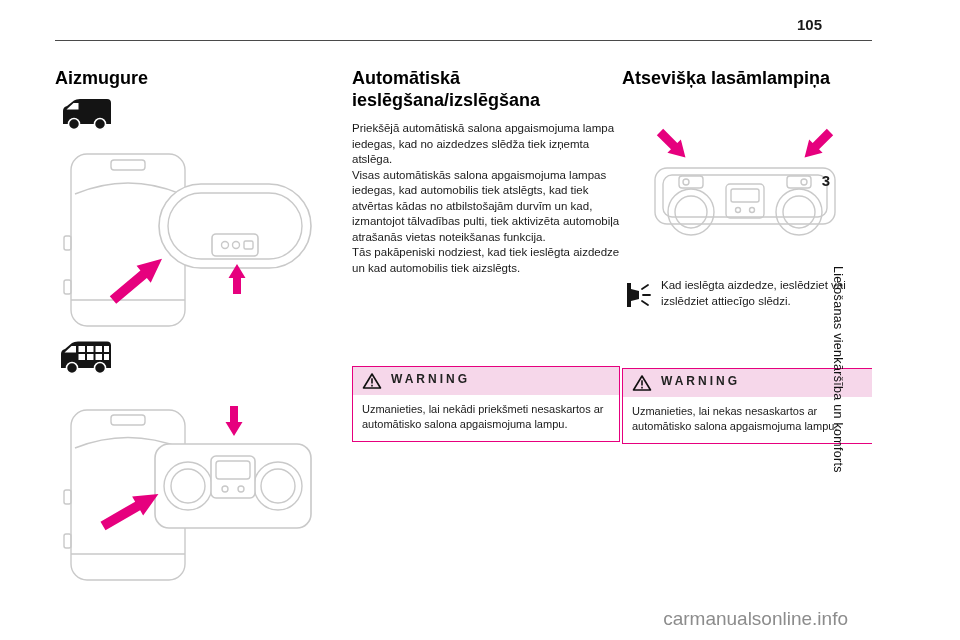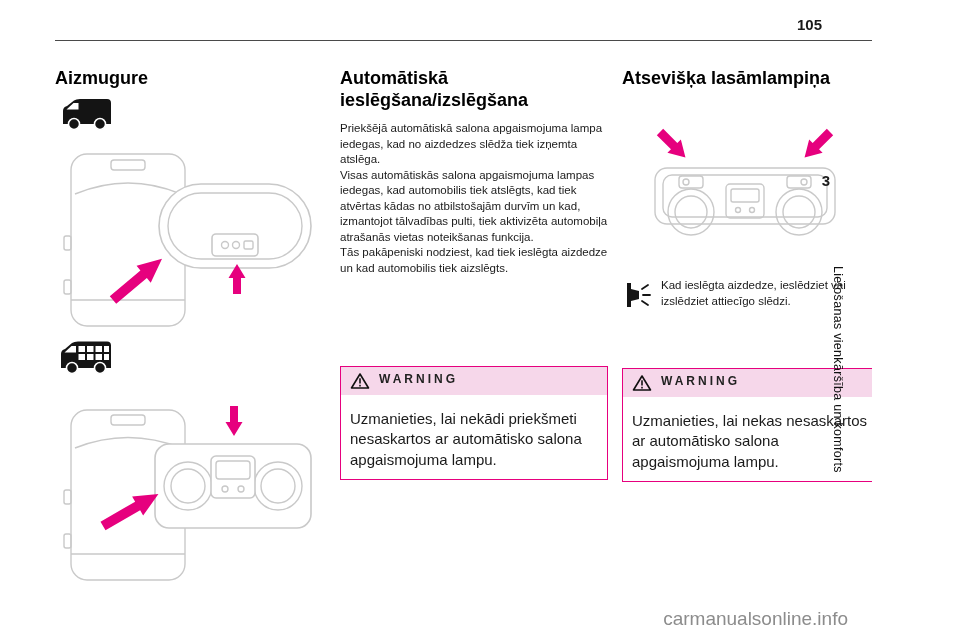--- a/index.html
+++ b/index.html
@@ -12,21 +12,21 @@
   html, body { margin: 0; padding: 0; background: #fff; }
   .page {
     position: relative; width: 872px; height: 640px; background: #fff;
     font-family: "Liberation Sans", sans-serif; color: #1a1a1a; overflow: hidden;
   }
   .page-number { position: absolute; top: 16px; right: 50px; font-size: 15px; font-weight: bold; }
   .header-rule { position: absolute; top: 40px; left: 55px; width: 852px; height: 1px; background: #4a4a4a; }
 
   .col { position: absolute; top: 60px; }
   .col-left  { left: 55px;  width: 268px; }
-  .col-mid   { left: 340px; width: 268px; }
+  .col-mid   { left: 352px; width: 268px; }
   .col-right { left: 622px; width: 262px; }
 
   h2.heading { font-size: 18px; font-weight: bold; margin: 8px 0 10px; line-height: 1.2; color: #000000; }
   p.body { font-size: 11.5px; line-height: 1.35; margin: 0; color: #1a1a1a; }
 
   
   .van-icon1 { position: absolute; left: 6px; top: 36px; }
   .illus1    { position: absolute; left: 0;   top: 88px; }
   .van-icon2 { position: absolute; left: 4px; top: 278px; }
   .illus2    { position: absolute; left: 0;   top: 344px; }
@@ -40,21 +40,21 @@
     position: absolute; left: 0; width: 100%;
     border: 1px solid var(--accent-magenta, #e6007e); background: #fff;
   }
   .warning-mid   { top: 306px; }
   .warning-right { top: 308px; }
   .warning-header {
     display: flex; align-items: flex-start; gap: 9px;
     background: var(--warning-header-bg, #f6d7ea); padding: 5px 9px;
   }
   .warning-title { font-size: 12px; font-weight: bold; letter-spacing: 3px; color: #222; }
-  .warning-body { padding: 14px 9px 9px; font-size: 15px; line-height: 1.35; }
+  .warning-body { padding: 7px 9px 9px; font-size: 11px; line-height: 1.35; }
 
   .chapter-number { position: absolute; right: 42px; top: 172px; font-size: 15px; font-weight: bold; }
   .vertical-title {
     position: absolute; right: 27px; top: 266px;
     writing-mode: vertical-rl; font-size: 12.5px; color: #111; letter-spacing: .3px;
   }
   .watermark {
     position: absolute; right: 24px; bottom: 10px;
     font-size: 19px; color: var(--watermark-gray, #8c8c8c);
   }

